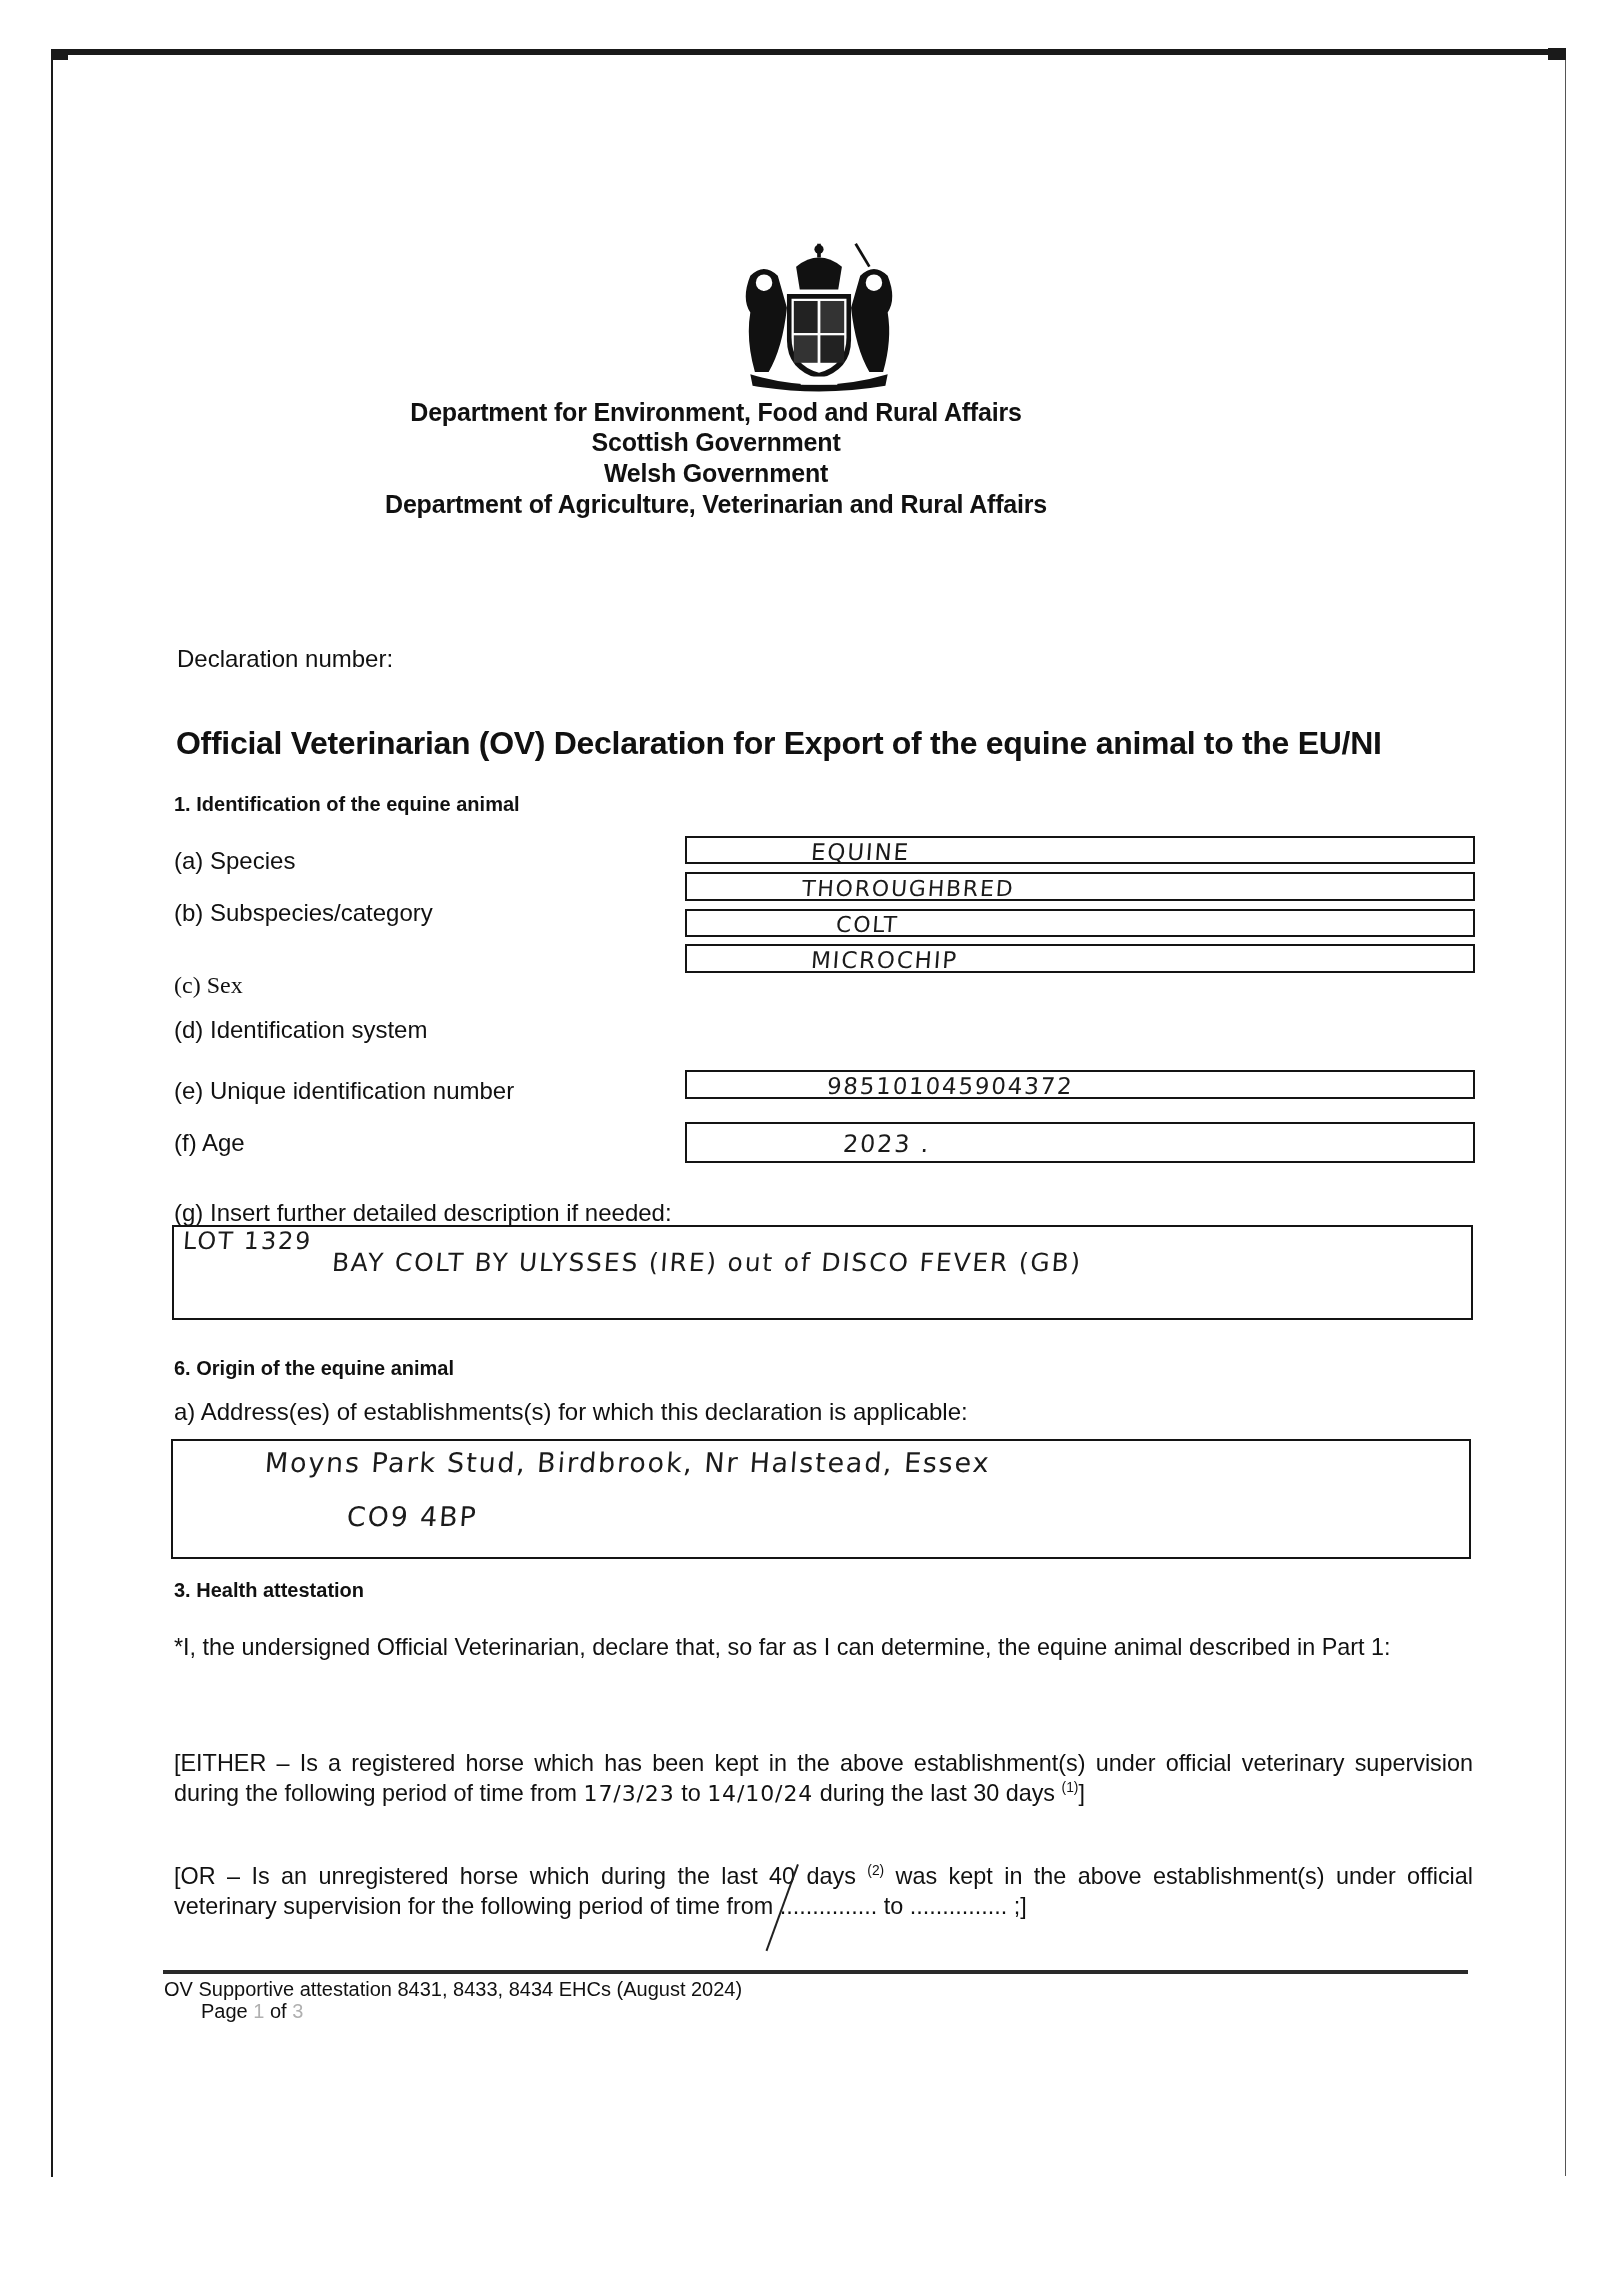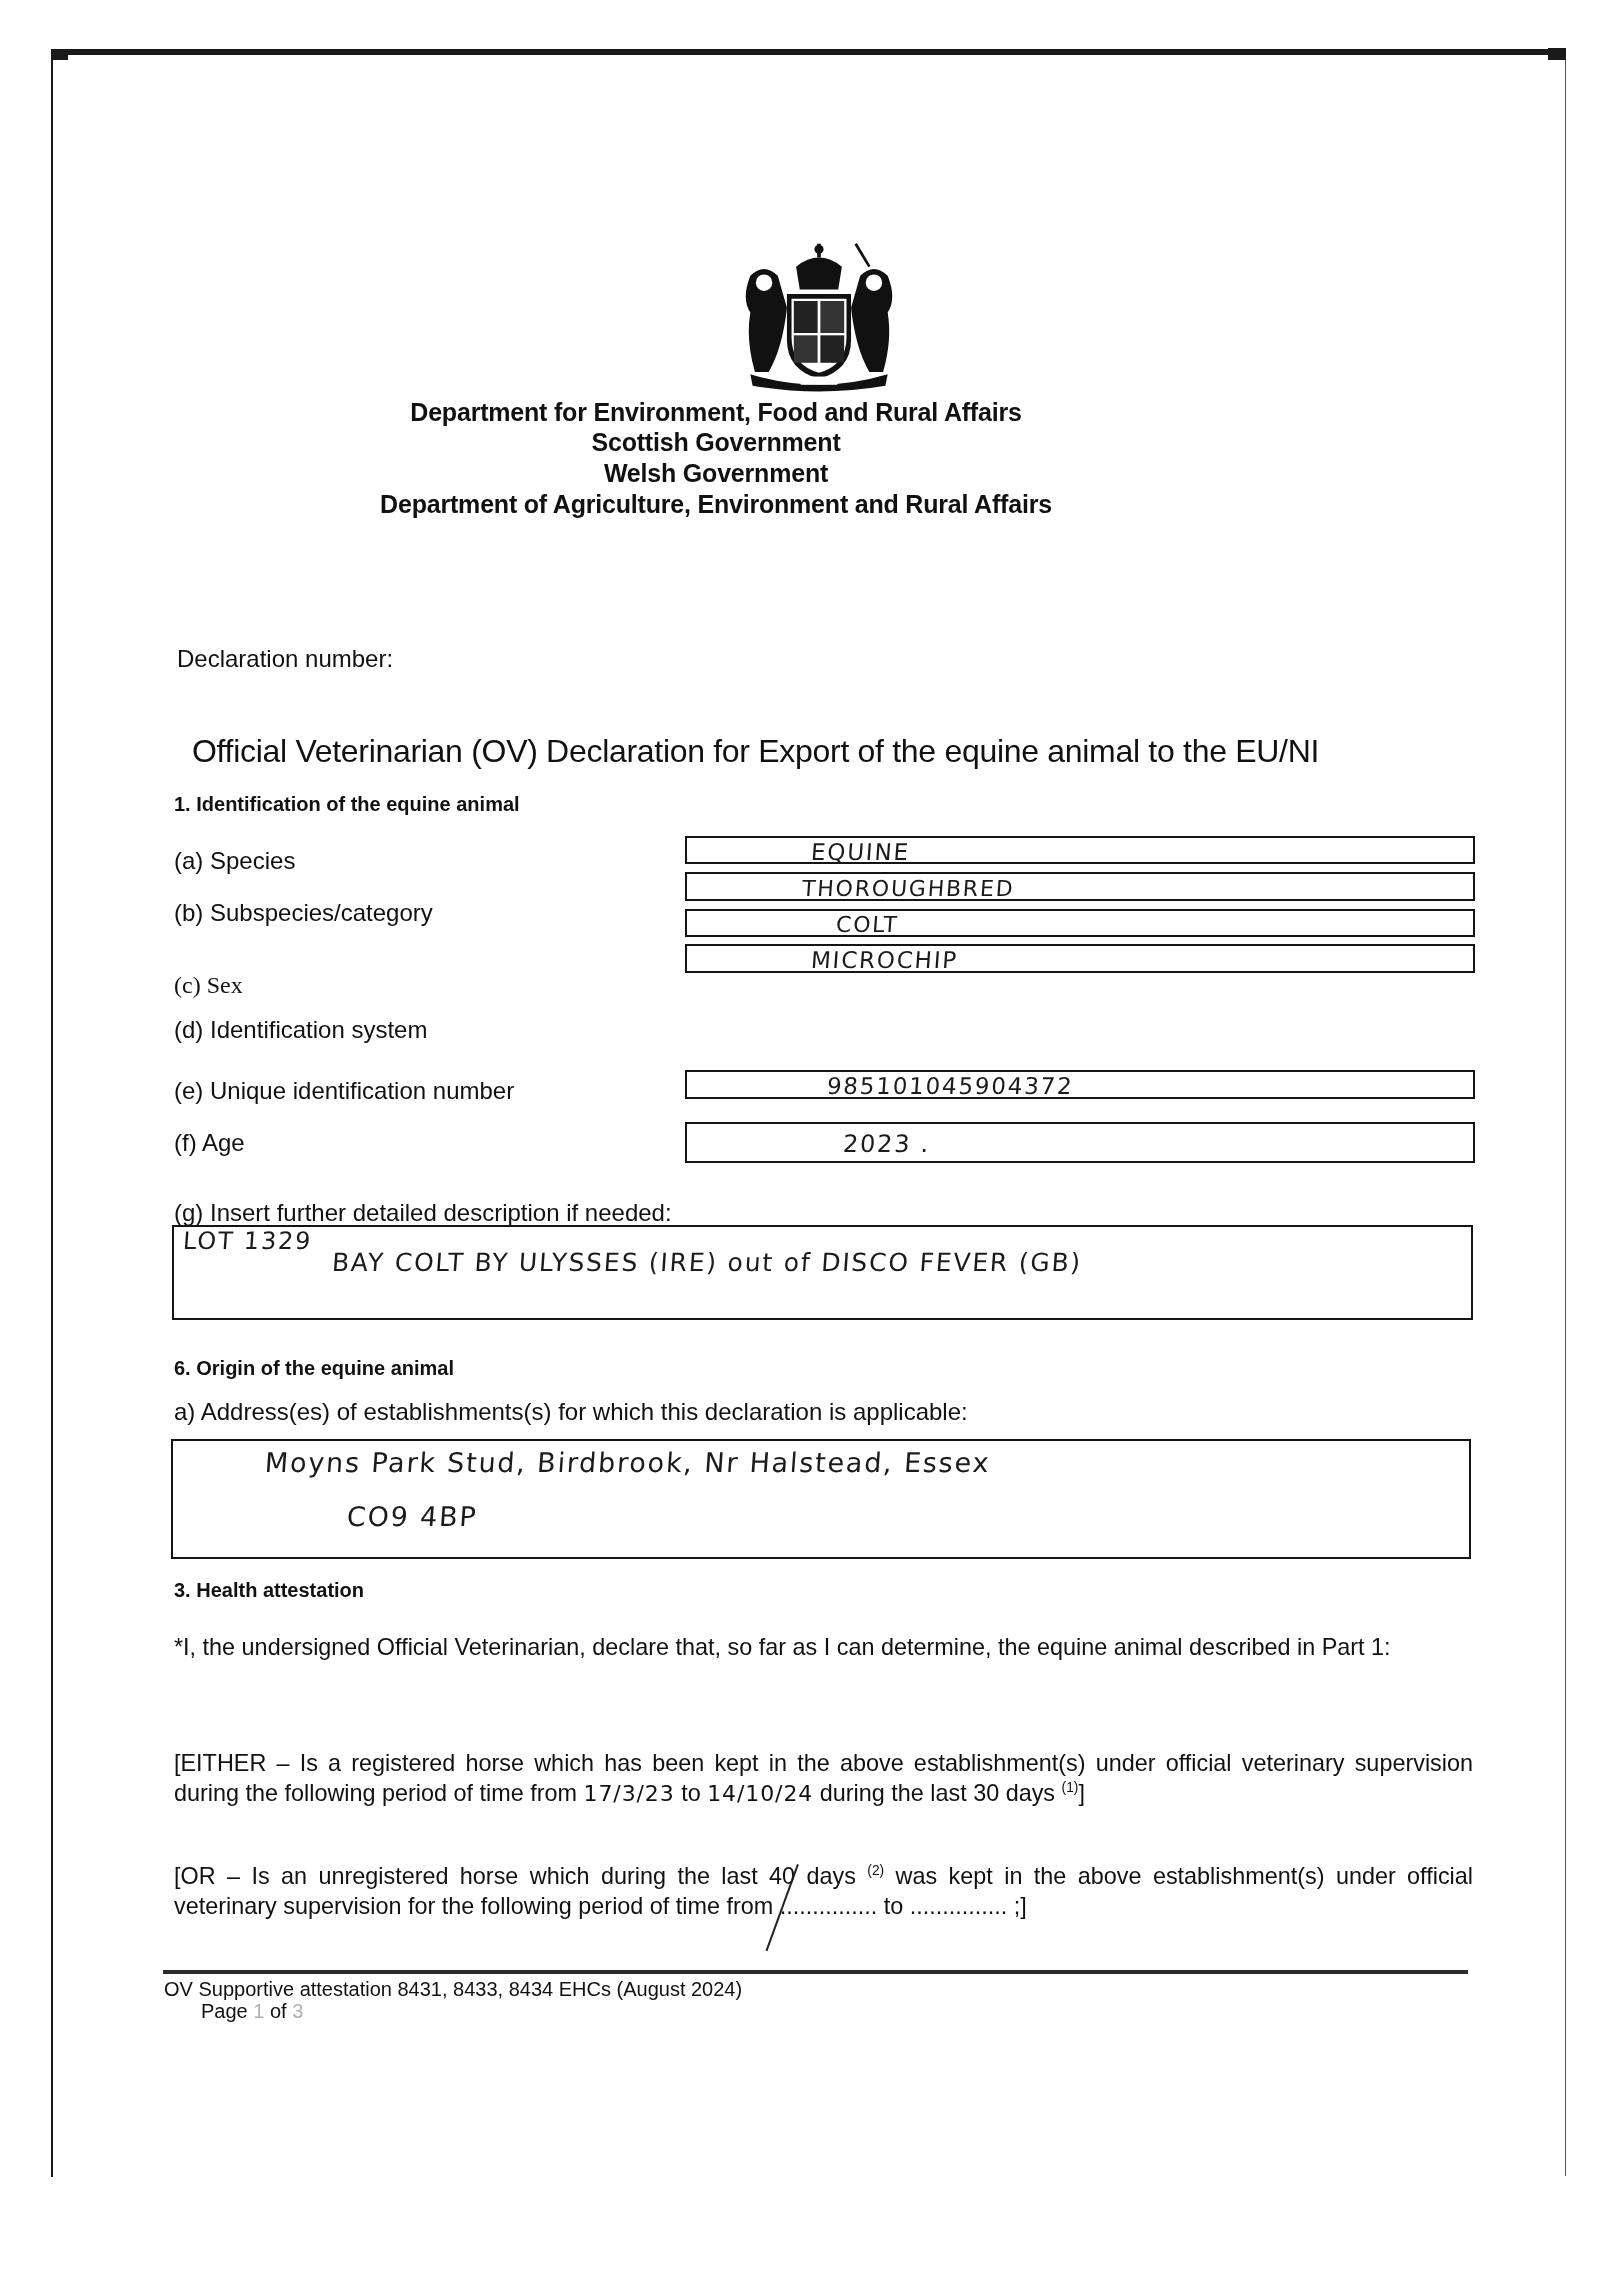--- a/index.html
+++ b/index.html
@@ -10,21 +10,21 @@
   .corner-tr { left: 1548px; top: 48px; width: 18.4px; height: 12px; background: #1a1a1a; }
   .corner-tl { left: 51px; top: 49px; width: 16.5px; height: 11px; background: #1a1a1a; }
   .border-left { left: 51px; top: 51px; width: 1.8px; height: 2126px; background: #1a1a1a; }
   .border-right { left: 1565px; top: 60px; width: 1.4px; height: 2116px; background: #555555; }
 
   .crest { left: 732px; top: 239px; width: 174px; height: 156px; }
 
   .org { left: 0; width: 1432px; text-align: center; font-weight: bold; font-size: 25px; letter-spacing: -0.2px; }
 
   .decl { left: 177px; top: 645px; font-size: 24px; }
-  .title { left: 192px; top: 725px; font-size: 32px; font-weight: normal; letter-spacing: -0.3px; white-space: nowrap; margin-top: 8px; }
+  .title { left: 176px; top: 725px; font-size: 32px; font-weight: bold; letter-spacing: -0.3px; white-space: nowrap; }
   .h-sec { left: 174px; font-size: 20px; font-weight: bold; white-space: nowrap; }
   .lbl { left: 174px; font-size: 24px; white-space: nowrap; }
 
   .box { border: 2.3px solid #141414; box-sizing: border-box; background: #ffffff; }
   .hand { font-family: "DejaVu Sans", sans-serif; font-weight: normal; color: #1b1b1b;
           letter-spacing: 1.8px; white-space: nowrap; transform: skewX(-4deg); }
 
   .para { left: 174px; width: 1299px; font-size: 23.4px; line-height: 30px; text-align: justify; }
   .para sup { font-size: 13.8px; line-height: 0; }
   .fill { font-family: "DejaVu Sans", sans-serif; font-size: 22px; letter-spacing: 0.9px; }
@@ -64,21 +64,21 @@
   <line x1="300" y1="60" x2="270" y2="10" stroke="#111" stroke-width="6"></line>
   <circle cx="310" cy="95" r="18" fill="#fff"></circle>
 
   <path d="M40 295 Q190 340 340 295 L335 320 Q190 345 45 320 Z" fill="#111"></path>
   <rect x="150" y="300" width="80" height="18" fill="#fff"></rect>
 </svg>
 
 <div class="abs org" style="top:398px;">Department for Environment, Food and Rural Affairs</div>
 <div class="abs org" style="top:428px;">Scottish Government</div>
 <div class="abs org" style="top:459px;">Welsh Government</div>
-<div class="abs org" style="top:490px;">Department of Agriculture, Environment and Rural Affairs</div>
+<div class="abs org" style="top:490px;">Department of Agriculture, Veterinarian and Rural Affairs</div>
 
 <div class="abs decl">Declaration number:</div>
 <div class="abs" style="left:404px;top:643px;width:413px;height:32px;"></div>
 
 <div class="abs title">Official Veterinarian (OV) Declaration for Export of the equine animal to the EU/NI</div>
 
 <div class="abs h-sec" style="top:793px;">1. Identification of the equine animal</div>
 
 <div class="abs lbl" style="top:847px;">(a) Species</div>
 <div class="abs box" style="left:685px;top:836px;width:790px;height:28px;">

